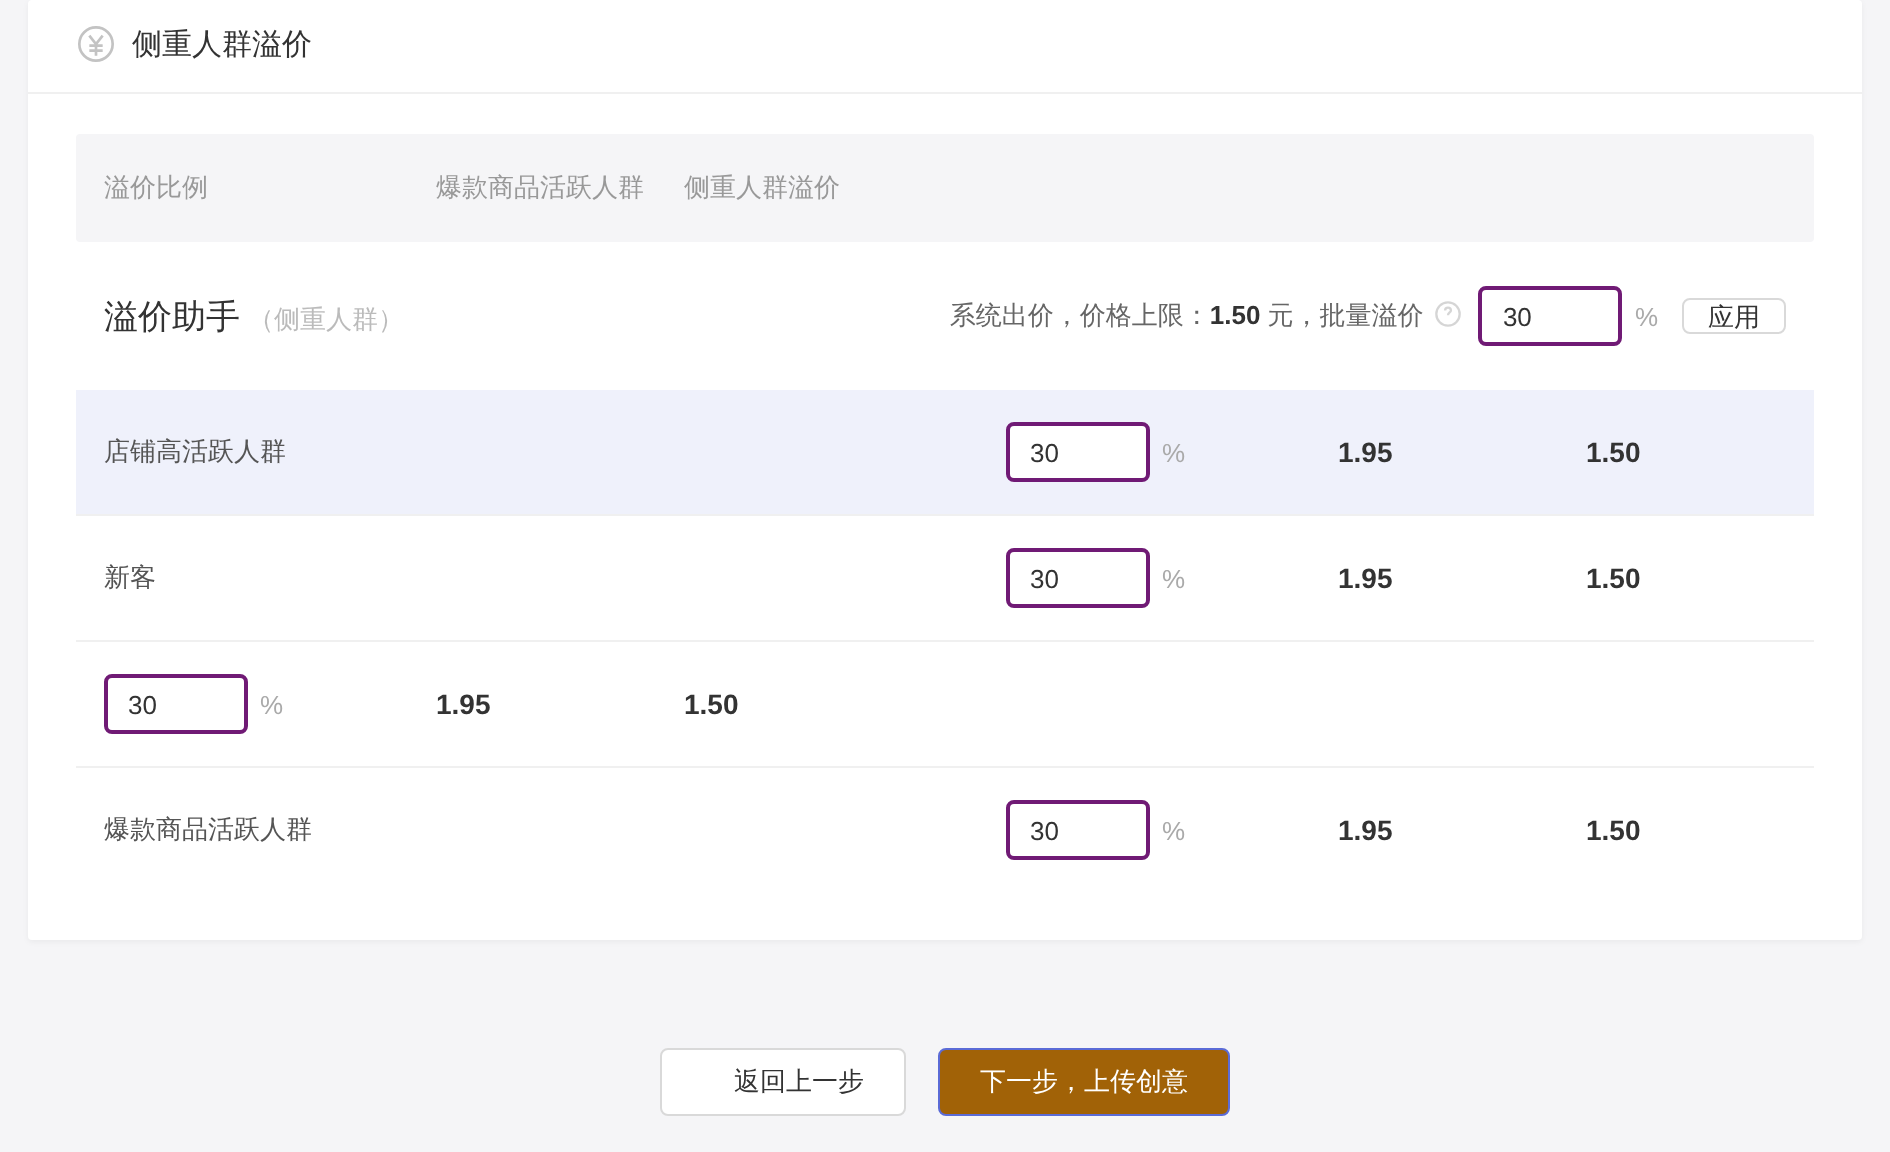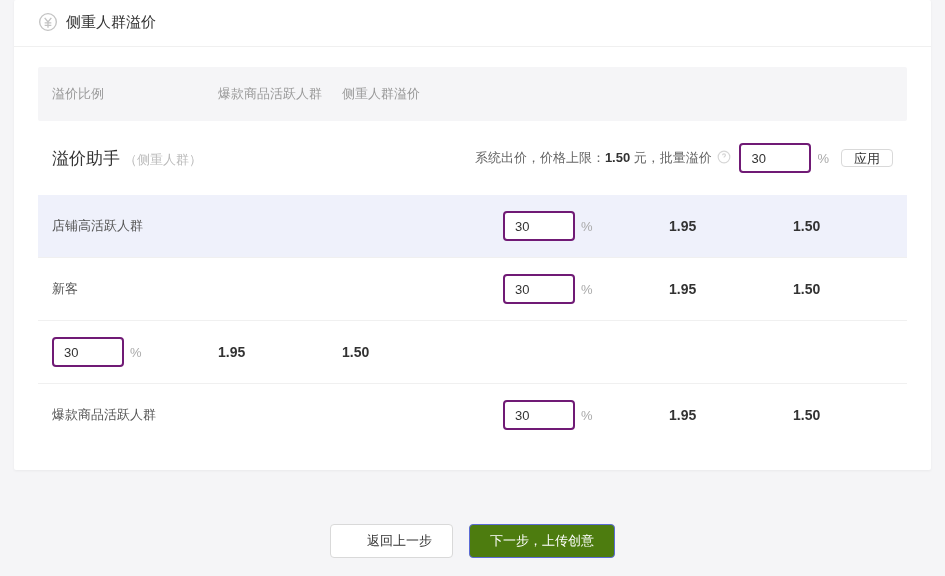--- a/index.html
+++ b/index.html
@@ -185,21 +185,21 @@
       cursor: pointer;
       border: 1px solid transparent;
     }
     .btn-default {
       background: #fff;
       border-color: #d9d9d9;
       color: #333;
       padding-left: 36px;
     }
     .btn-primary {
-      background: #4d7c0f;
+      background: #a16207;
       border-color: #5b6bd6;
       color: #fff;
     }
   </style>
 </head>
 <body>
 
 <div class="card">
   <div class="card-header">
     <span class="header-icon">

